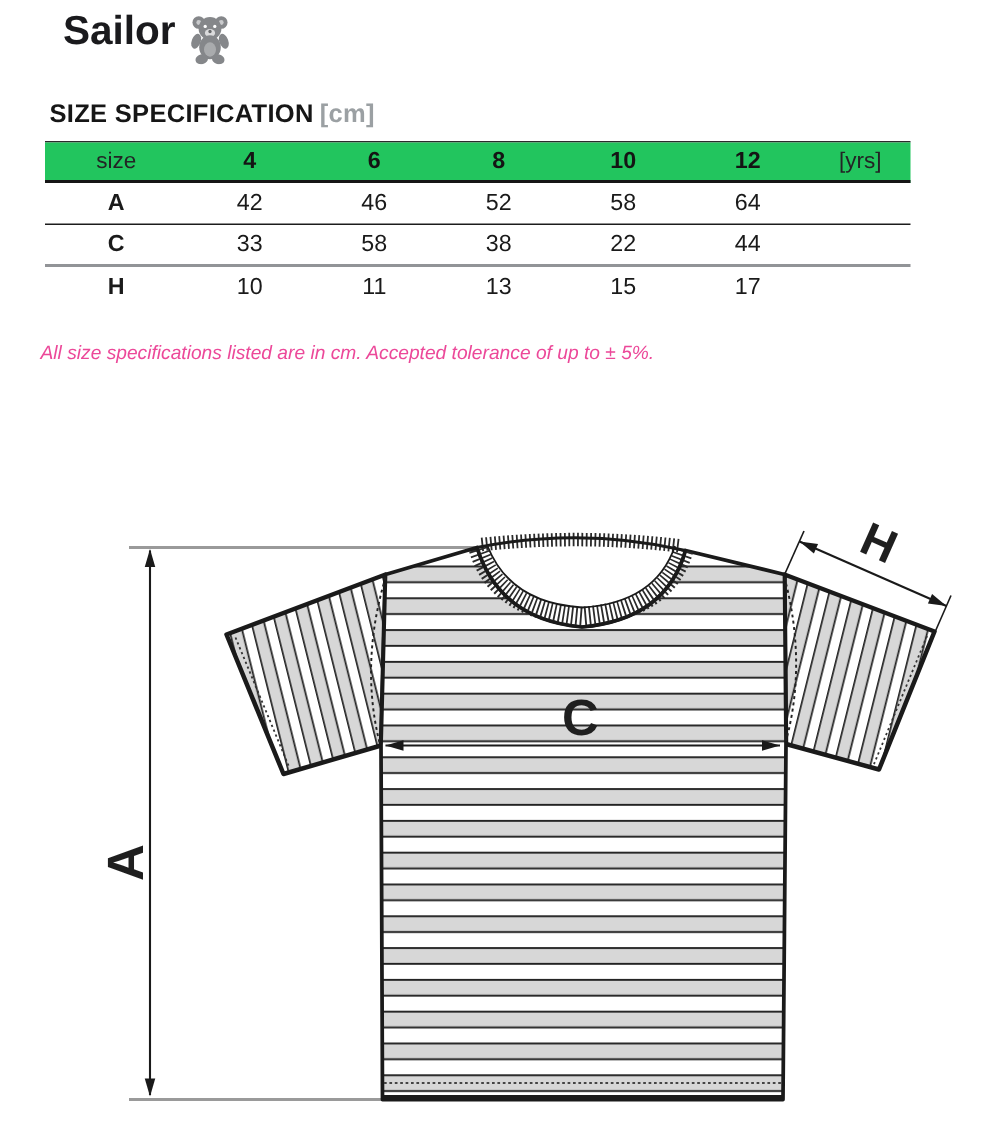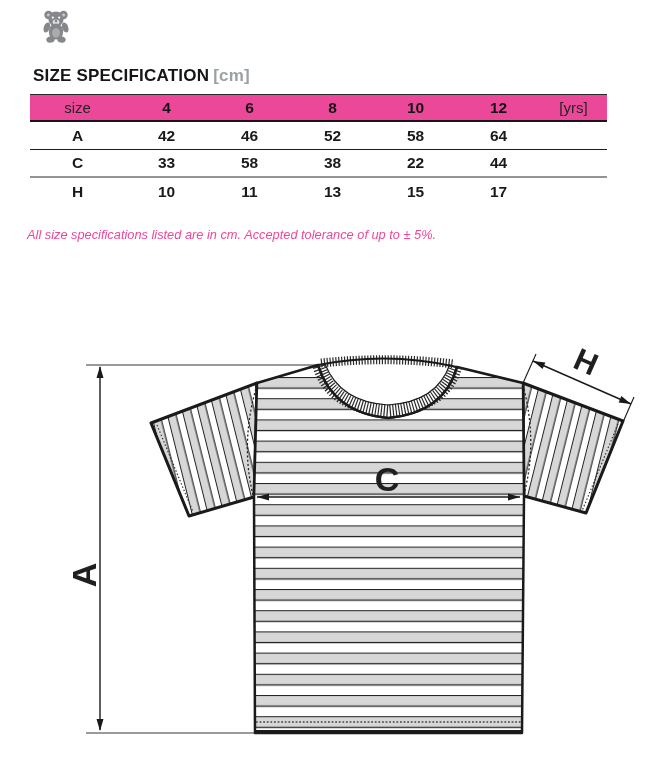--- a/index.html
+++ b/index.html
@@ -15,43 +15,44 @@
   .title-name { font-size:27px; font-weight:bold; color:#1a1a1d; margin-left:9px; }
   .bear { align-self:center; margin-left:8px; position:relative; top:4px; }
 
   
   .spec-title { position:absolute; left:33px; top:66px; font-size:17px; font-weight:bold; color:#161616; letter-spacing:0.2px; }
   .spec-unit { color:#9ba0a3; margin-left:4px; }
 
   
   .spec-table { position:absolute; left:30px; top:94px; width:577px; border-top:1.2px solid #2a2a2c; }
   .t-row { display:flex; align-items:center; }
-  .t-head { height:27px; background:#ec4899; border-bottom:2.5px solid #161616; }
+  .t-head { height:27px; background:#22c55e; border-bottom:2.5px solid #161616; }
   .t-data { height:28px; font-size:15.5px; }
   .r-a { border-bottom:1.5px solid #1c1c1c; }
   .r-c { border-bottom:2.5px solid #929497; }
-  .cell { text-align:center;font-weight:bold; }
+  .cell { text-align:center; }
   .c-label { width:95px; }
   .c-val { width:83px; }
   .c-unit { width:67px; }
   .t-head .c-label, .t-head .c-unit { font-size:15px; font-weight:normal; color:#232325; }
   .t-head .c-val { font-size:15.5px; font-weight:bold; color:#141414; }
   .t-data .c-label { font-weight:bold; }
 
   
   .footnote { position:absolute; left:27px; top:214px; font-style:italic; font-size:12.8px; color:#ec4899; }
 
   
   svg.diagram { position:absolute; left:0; top:330px; }
   .dim-label { font-family:"Liberation Sans", sans-serif; font-weight:bold; fill:#1f1f1f; }
 </style>
 </head>
 <body>
 
 <div class="title">
+  <span class="title-name">Sailor</span>
   <svg class="bear" width="30" height="34" viewBox="0 0 30 34" fill="#85878a">
     <circle cx="7.5" cy="6" r="4.2"></circle>
       <circle cx="22.5" cy="6" r="4.2"></circle>
     <circle cx="7.5" cy="6" r="1.6" fill="#c9cacc"></circle>
       <circle cx="22.5" cy="6" r="1.6" fill="#c9cacc"></circle>
     <circle cx="15" cy="10" r="7.6"></circle>
     <circle cx="11.8" cy="8.6" r="1.1" fill="#ffffff"></circle>
       <circle cx="18.2" cy="8.6" r="1.1" fill="#ffffff"></circle>
     <ellipse cx="15" cy="13" rx="3.4" ry="2.6" fill="#ffffff" opacity="0.7"></ellipse>
     <circle cx="15" cy="12" r="1.1" fill="#6a6c6e"></circle>

